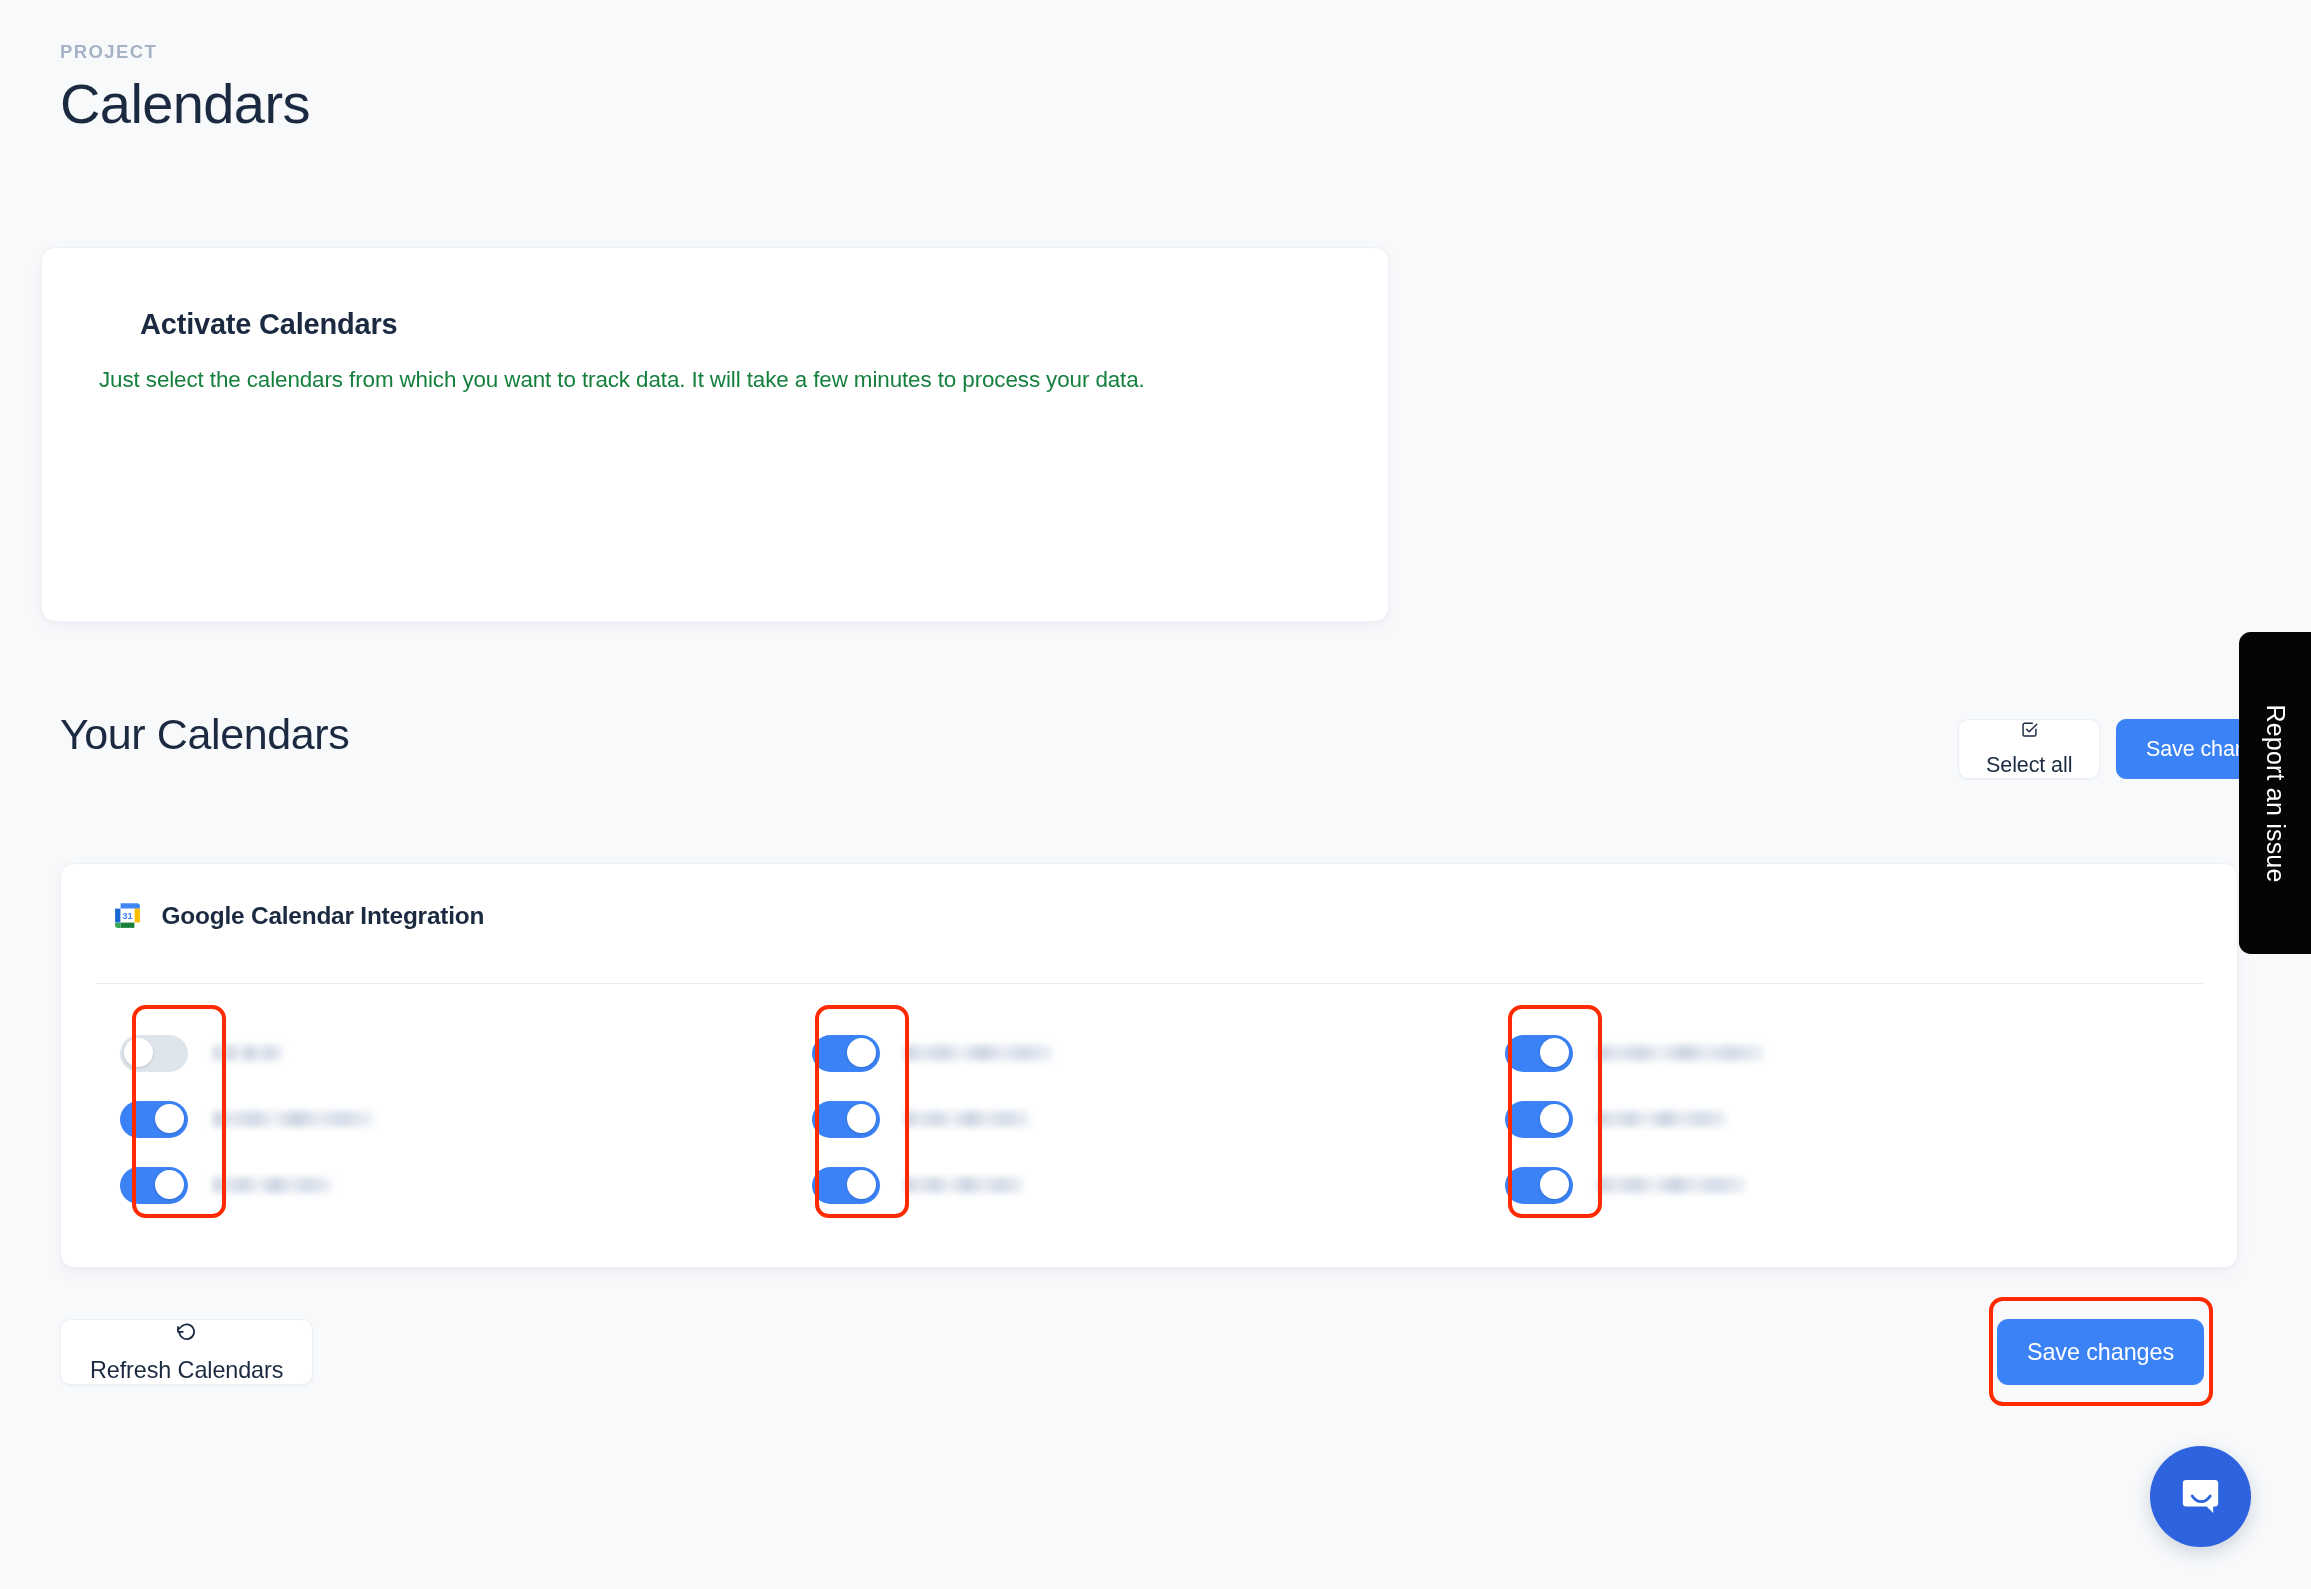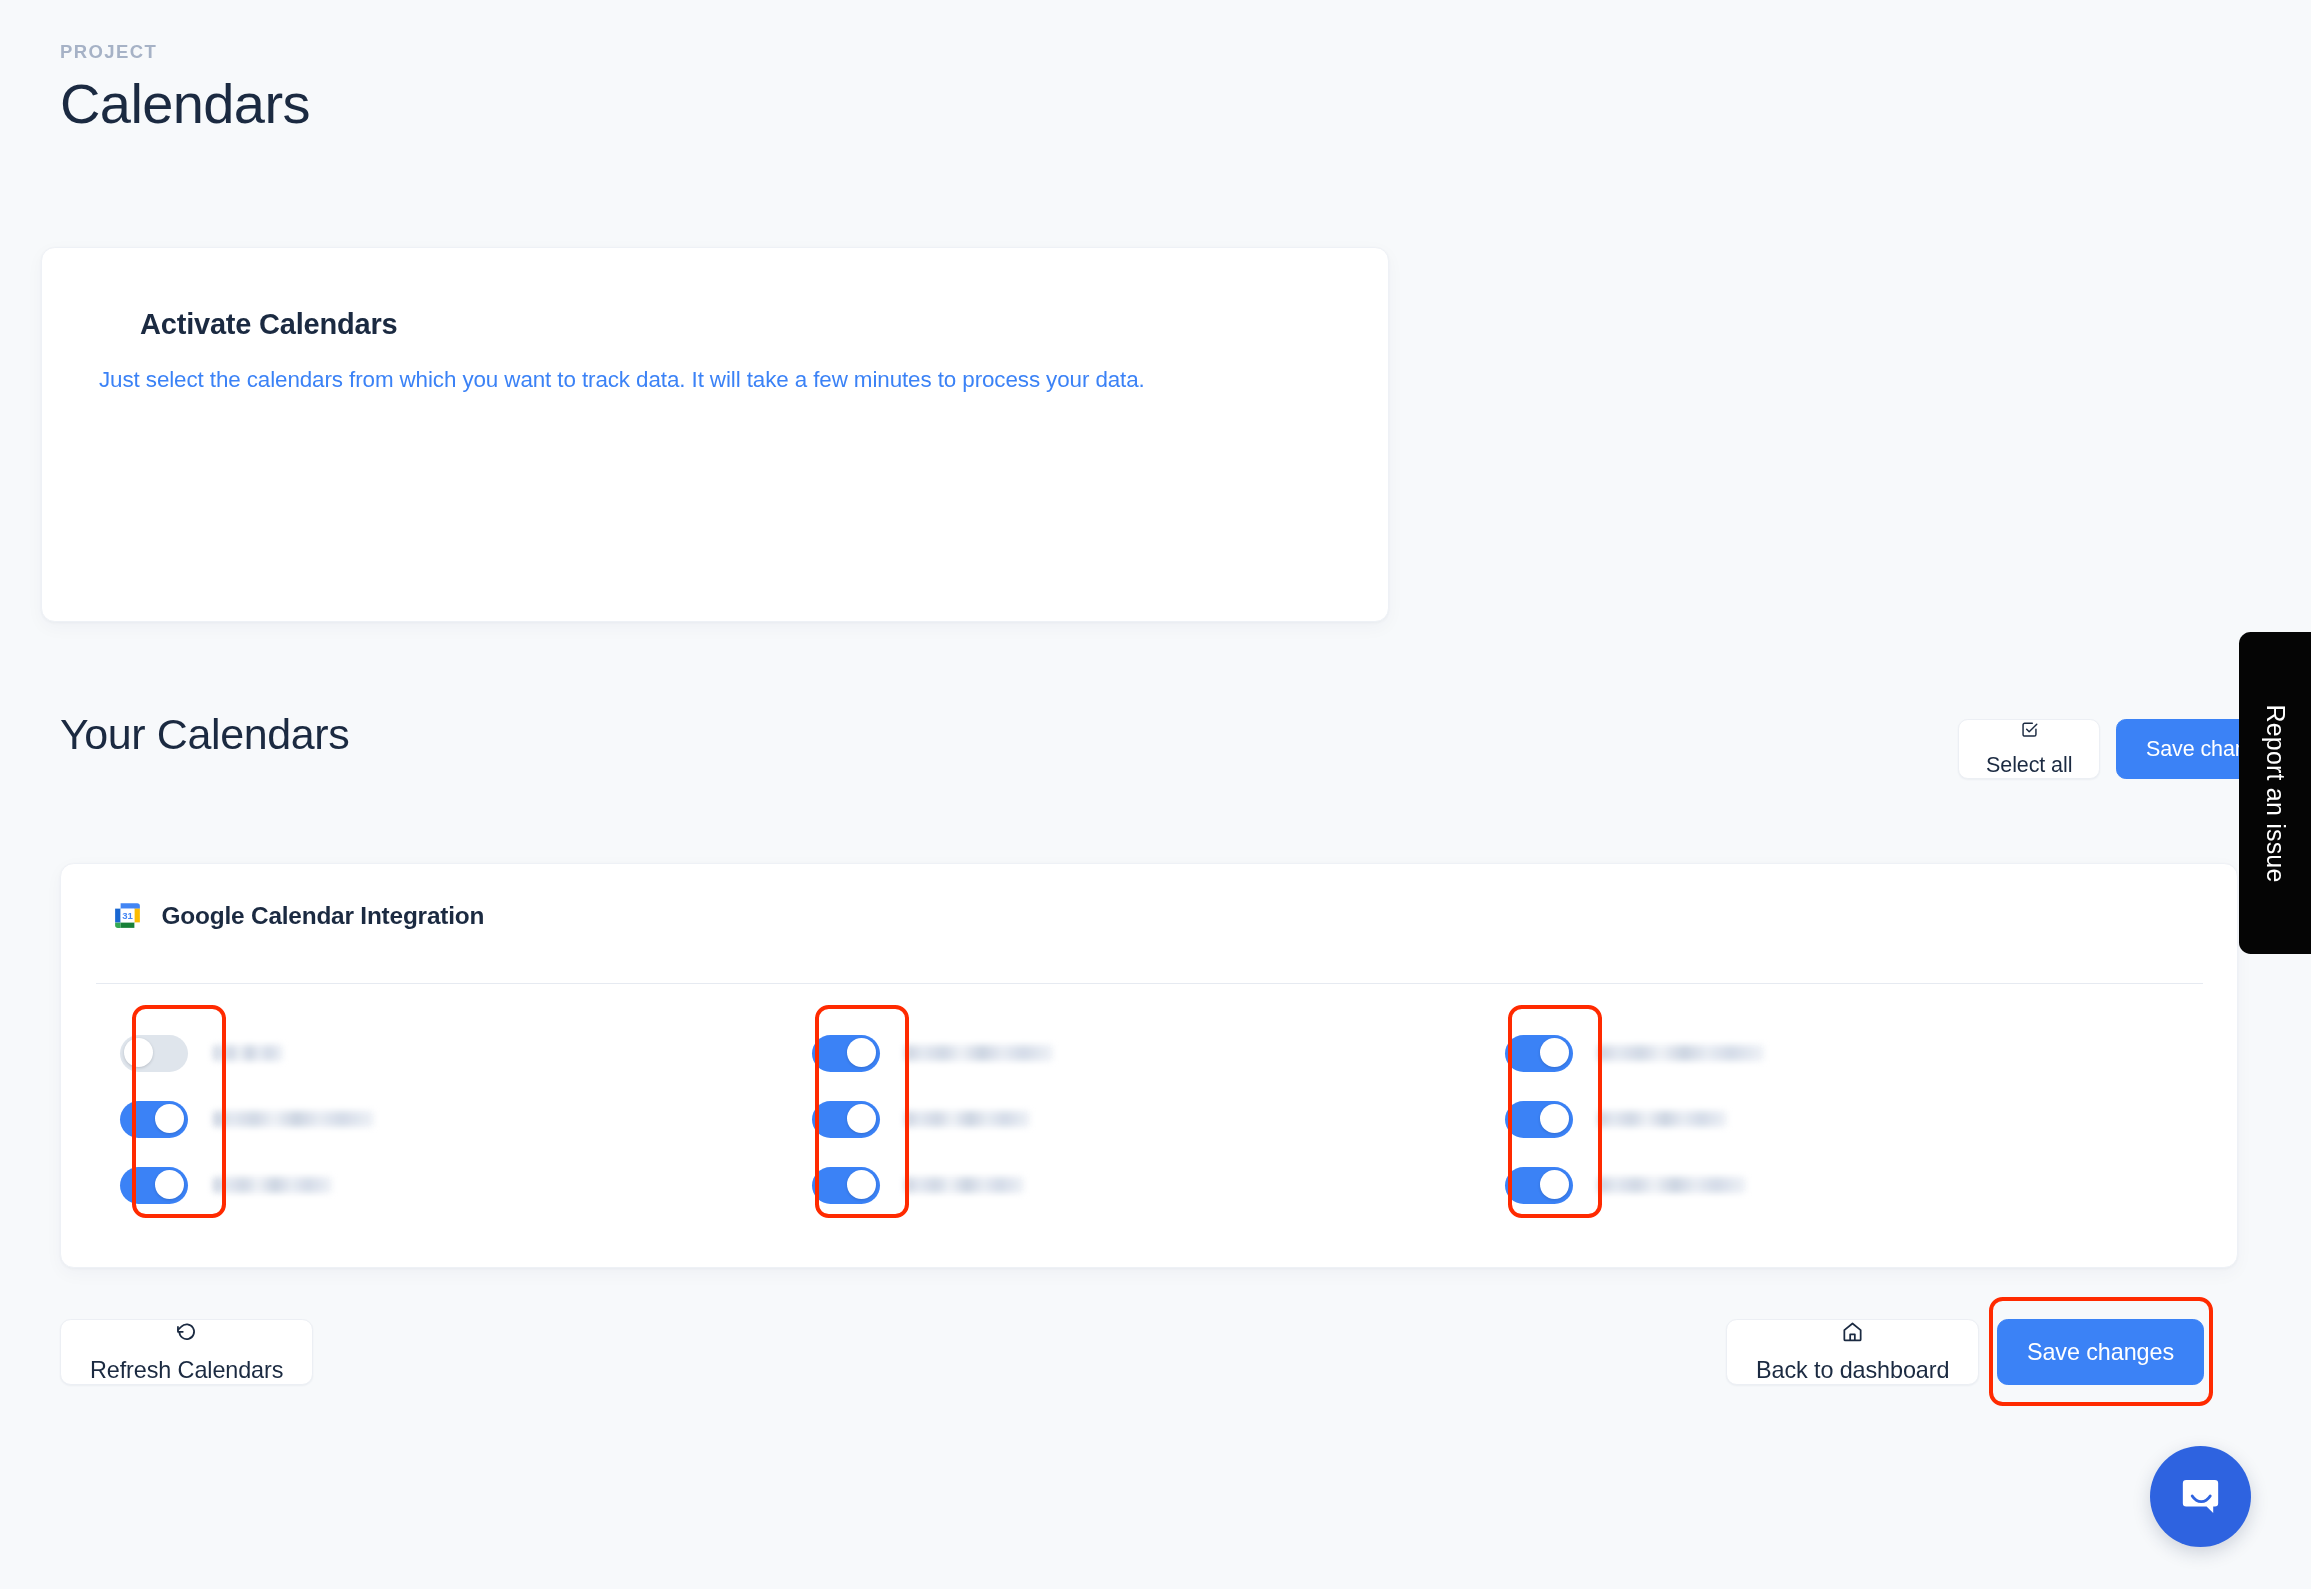--- a/index.html
+++ b/index.html
@@ -30,21 +30,21 @@
     background:#fff; border:1px solid #eef1f6;
     border-radius:13.7px;
     box-shadow:0 1px 2.9px rgba(24,39,75,.04), 0 5.9px 17.6px rgba(24,39,75,.035);
   }
   .activate-title {
     position:absolute; left:57px; top:60px;
     font-size:29px; font-weight:700; color:#1b2a41; letter-spacing:-0.2px;margin-left:41px;
   }
   .activate-desc {
     position:absolute; left:57px; top:119px;
-    font-size:22.4px; font-weight:400; color:#3b82f6; letter-spacing:-0.1px;
+    font-size:22.4px; font-weight:400; color:#15803d; letter-spacing:-0.1px;
   }
   .warn-banner {
     position:absolute; left:57px; top:176px;
     width:988px; height:81px;
     background:#faf3dd; border:1px solid #f0e4bf;
     border-radius:9.8px;
     display:flex; align-items:center; gap:21.5px; padding:0 29px;
   }
   .warn-banner .warn-text {
     font-size:22.4px; color:#22314d; letter-spacing:-0.1px;
@@ -273,27 +273,20 @@
   <div class="btn btn-ghost btn-lg">
     <svg width="29" height="29" viewBox="0 0 24 24" fill="none">
       <path d="M3.2 7.2v5h5" stroke="#1b2a41" stroke-width="1.8" stroke-linecap="round" stroke-linejoin="round"></path>
       <path d="M4.6 12.2a7.6 7.6 0 1 0 2.1-5.4L3.2 10.2" stroke="#1b2a41" stroke-width="1.8" stroke-linecap="round" stroke-linejoin="round"></path>
     </svg>
     <span>Refresh Calendars</span>
   </div>
 </div>
 
 <div class="footer-right">
-  <div class="btn btn-ghost btn-lg">
-    <svg width="29" height="29" viewBox="0 0 24 24" fill="none">
-      <path d="M3.6 10.4 12 3.6l8.4 6.8V20a1 1 0 0 1-1 1H4.6a1 1 0 0 1-1-1v-9.6Z" stroke="#1b2a41" stroke-width="1.8" stroke-linejoin="round"></path>
-      <path d="M9.6 21v-6.3h4.8V21" stroke="#1b2a41" stroke-width="1.8" stroke-linejoin="round"></path>
-    </svg>
-    <span>Back to dashboard</span>
-  </div>
   <div class="btn btn-primary btn-lg">Save changes</div>
 </div>
 
 <div class="annot" style="right:98px; top:1297px; width:224px; height:109px;"></div>
 
 <div class="report-tab">
   <span>Report an issue</span>
 </div>
 
 <div class="intercom">

